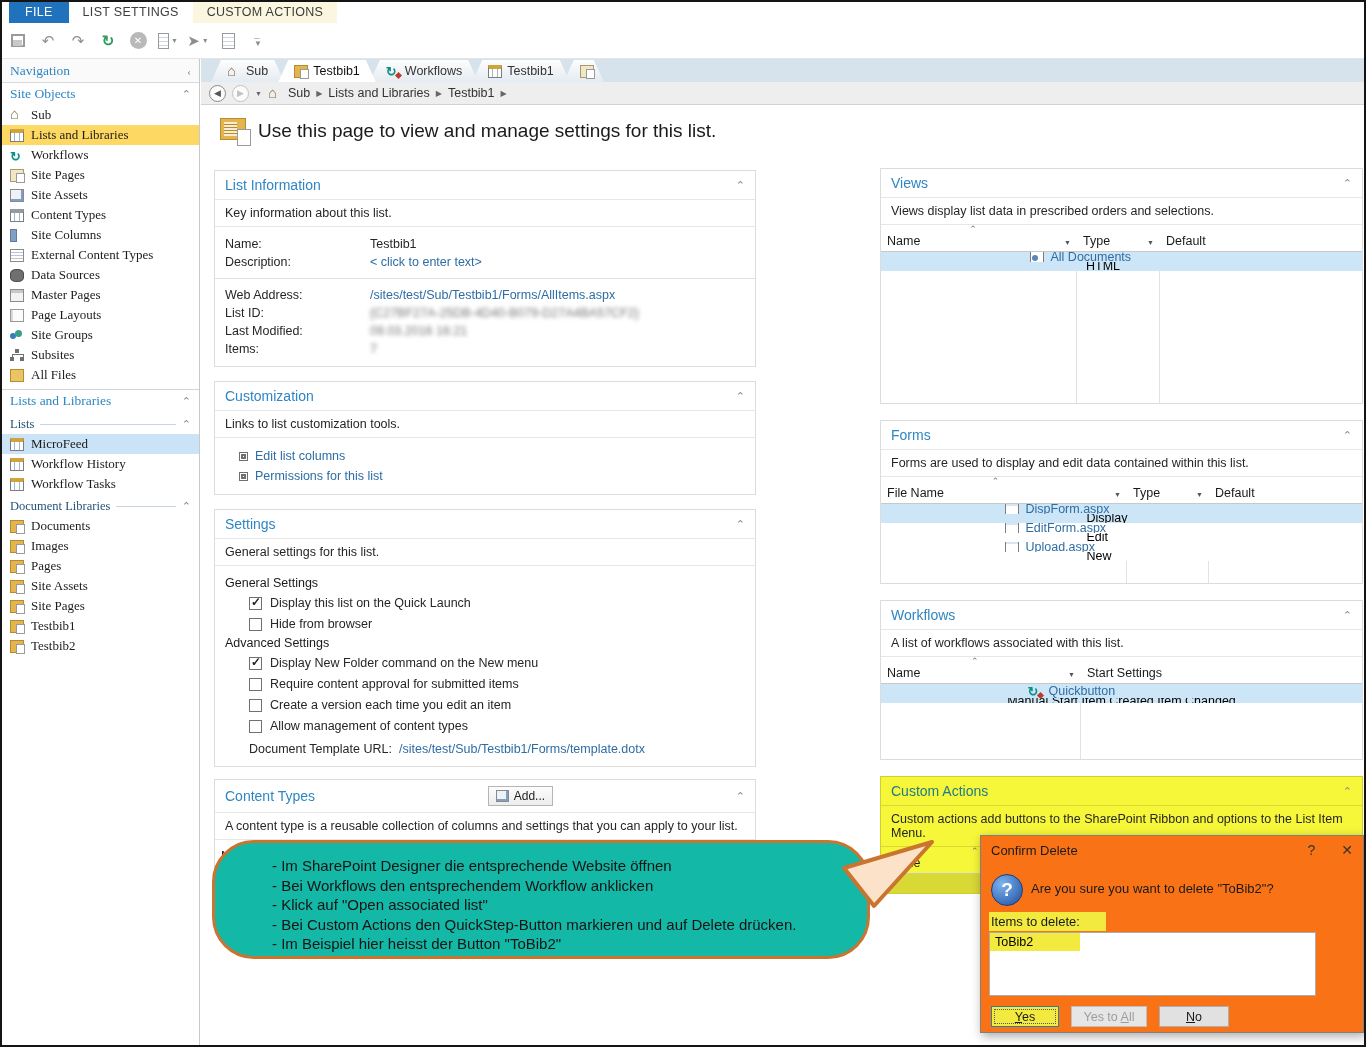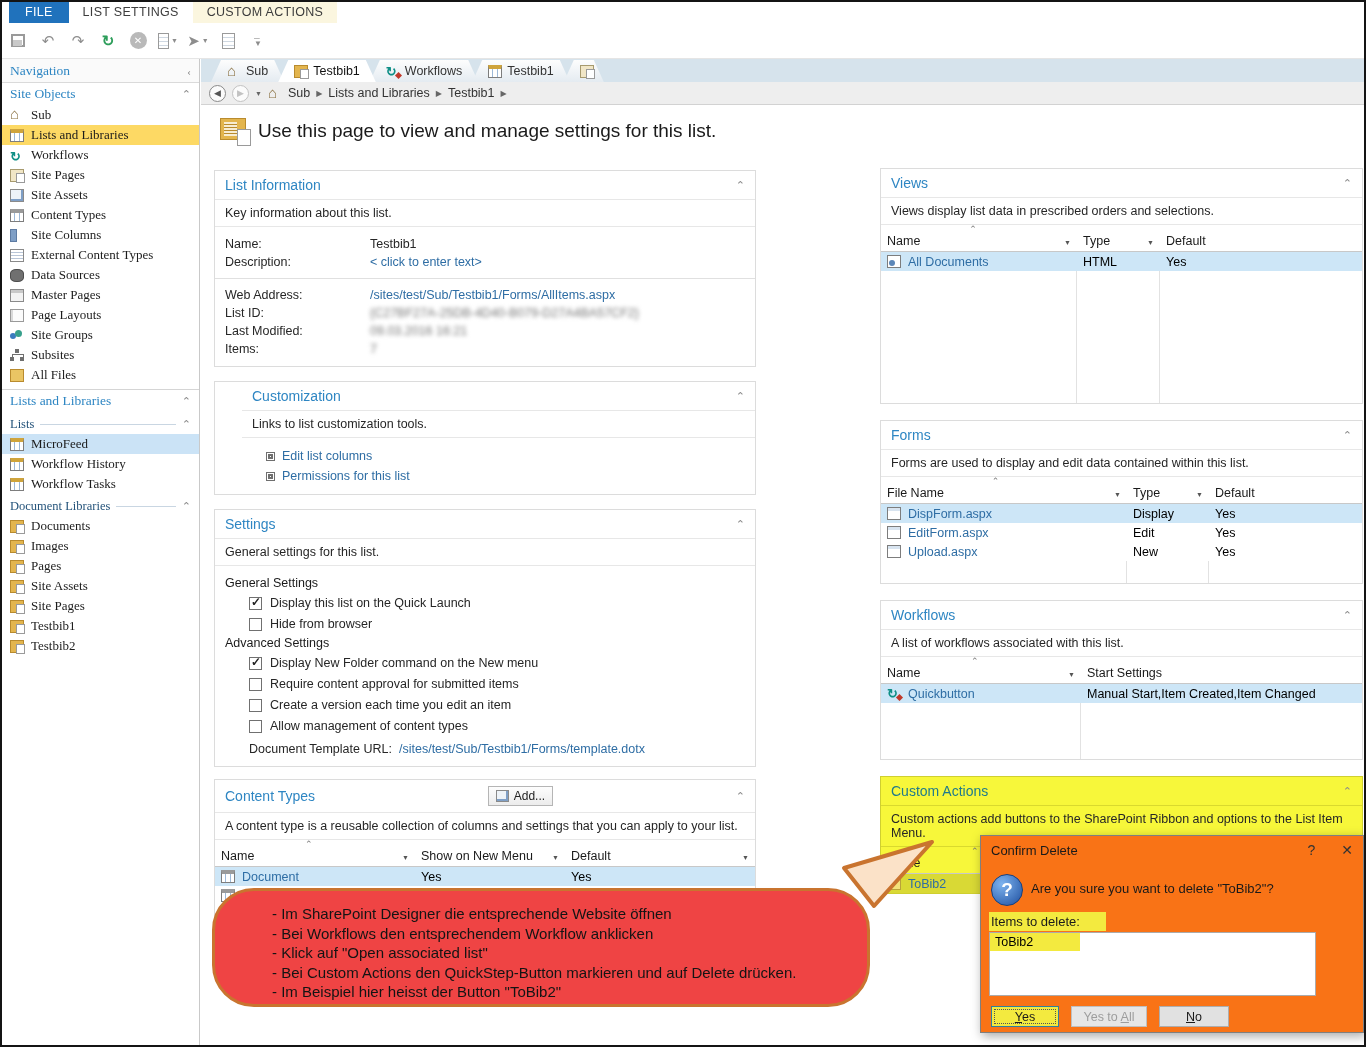--- a/index.html
+++ b/index.html
@@ -108,37 +108,37 @@
   .cb.checked::after { content:"✓"; position:absolute; left:1px; top:-3px; font-size:12px; font-weight:bold; color:#222; }
   .turow { display:flex; padding:6px 0 2px 24px; }
   .turow .lbl { width:150px; flex:none; }
 
   
   .thead { display:flex; border-bottom:1px solid #c8c8c8; font-size:12.5px; color:#1a1a1a; }
   .th { padding:2px 6px 3px 6px; position:relative; display:flex; align-items:flex-end; gap:4px; }
   .th .flt { font-size:7px; color:#555; margin-left:auto; margin-bottom:2px; }
   .th .sort { position:absolute; top:-1px; left:45%; font-size:9px; color:#777; }
   .th { height:26px; }
-  .trow { display:flex; font-size:12.5px; align-items:center; height:19px; }
+  .trow { display:flex; font-size:12.5px; align-items:center; height:19px;flex-direction:column; }
   .trow.sel { background:#cde6f7; }
   .td { padding:0 6px; display:flex; align-items:center; overflow:hidden; white-space:nowrap; }
   .cfill { display:flex; }
   .cfill > div { border-right:1px solid #e2e2e2; }
   .addbtn { margin-left:auto; margin-right:10px; border:1px solid #b5b5b5; background:linear-gradient(#fdfdfd,#ececec); font-size:12px; color:#222; padding:2px 7px; display:flex; align-items:center; gap:5px; }
   .addbtn .ic { margin-right:0; width:13px; height:12px; }
 
   
   .ca .sec-head, .ca .sec-desc, .ca .thead { background:#f7f73a; }
   .ca { border-color:#cfcf30; }
   .ca .sec-head { color:#1f7a8c; border-bottom-color:#d9d92e; }
   .ca .sec-desc { border-bottom-color:#d9d92e; }
   .ca .trow { background:#d9d935; }
 
   
-  .callout { position:absolute; left:210px; top:838px; width:658px; height:119px; background:#ef4444; border:3px solid #c9742f; border-radius:42px; z-index:50; padding:13px 18px 0 57px;margin-top:48px; }
+  .callout { position:absolute; left:210px; top:838px; width:658px; height:119px; background:#14b8a6; border:3px solid #c9742f; border-radius:42px; z-index:50; padding:13px 18px 0 57px; }
   .callout div { font-size:15px; line-height:19.5px; color:#141414; }
   .tail { position:absolute; left:838px; top:812px; z-index:51; }
 
   
   .dlg { position:absolute; left:779px; top:729px; width:384px; height:198px; background:#f97316; border:1px solid #7f7f7f; box-shadow:2px 3px 10px rgba(0,0,0,.35); z-index:60; font-size:13px; }
   .dlg-title { height:28px; display:flex; align-items:center; padding:0 10px; color:#1a1a1a; }
   .dlg-title .sp { flex:1; }
   .dlg-q { color:#333; font-size:14px; margin-right:26px; }
   .dlg-x { color:#333; font-size:14px; }
   .qicon { position:absolute; left:10px; top:38px; width:32px; height:32px; border-radius:50%; background:radial-gradient(circle at 10px 9px,#7db3ef,#1d4e9e); border:1px solid #16407f; color:#fff; font-weight:bold; font-size:19px; display:flex; align-items:center; justify-content:center; }
@@ -381,21 +381,21 @@
               <span class="lbl">Last Modified:</span>
               <span class="blur">09.03.2016 16:21</span>
             </div>
           <div class="ifield">
               <span class="lbl">Items:</span>
               <span class="blur">7</span>
             </div>
         </div>
       </div>
 
-      <div class="section" style="margin-bottom:14px;padding-left:27px;">
+      <div class="section" style="margin-bottom:14px;">
         <div class="sec-head">
             <span>Customization</span>
             <span class="chev">⌃</span>
           </div>
         <div class="sec-desc">Links to list customization tools.</div>
         <div class="sec-body">
           <div class="custlink">
               <span class="sqico"></span>
               <span class="lnk">Edit list columns</span>
             </div>

